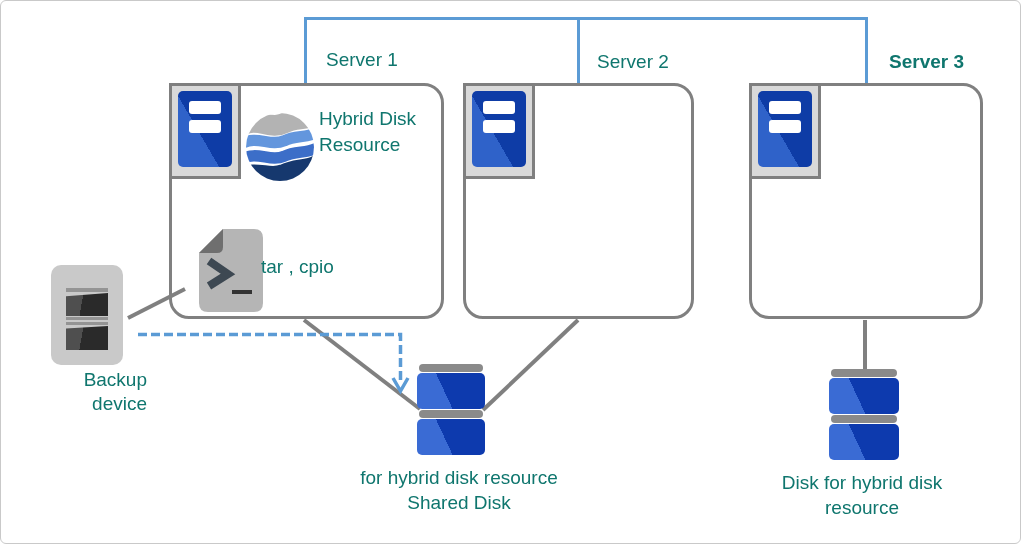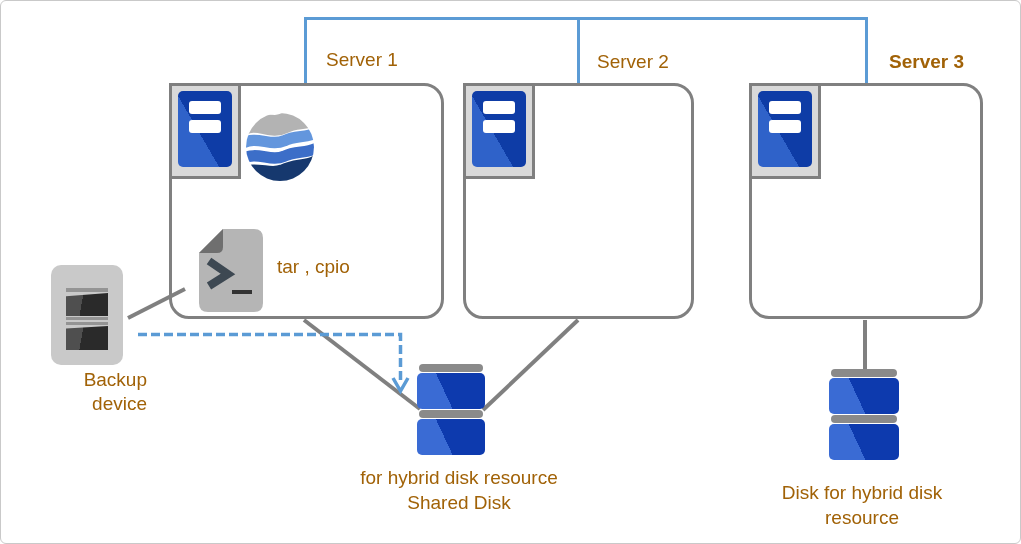--- a/index.html
+++ b/index.html
@@ -1,19 +1,19 @@
 <!DOCTYPE html>
 <html><head>
 <meta charset="utf-8">
 <style>
   html,body{margin:0;padding:0;background:#fff;}
   .canvas{
     position:relative;width:1019px;height:542px;
     background:#ffffff;border:1px solid #c9c9c9;border-radius:6px;
-    font-family:"Liberation Sans",sans-serif;color:#a16207;overflow:hidden;
+    font-family:"Liberation Sans",sans-serif;color:#0f766e;overflow:hidden;
   }
   .lines-overlay{position:absolute;left:0;top:0;width:1019px;height:542px;pointer-events:none;}
   
   .server-box{position:absolute;top:82px;height:236px;background:#fff;
     border:3px solid #808080;border-radius:20px;box-sizing:border-box;}
   .box-s1{left:168px;width:275px;}
   .box-s2{left:462px;width:231px;}
   .box-s3{left:748px;width:234px;}
   
   .server-icon{position:absolute;top:82px;width:72px;height:96px;background:#d9d9d9;
@@ -22,24 +22,24 @@
   .tower{position:absolute;left:6px;top:5px;width:54px;height:76px;border-radius:5px;
     background:linear-gradient(60deg,#2f62c9 42%,#0e3ca6 42%);}
   .tower .bar{position:absolute;left:11px;width:32px;height:13px;background:#fff;border-radius:3px;}
   .tower .bar.b1{top:10px;} .tower .bar.b2{top:29px;}
   
   .lbl{position:absolute;font-size:19px;line-height:22px;white-space:nowrap;}
   .lbl-server1{left:325px;top:48px;}
   .lbl-server2{left:596px;top:50px;}
   .lbl-server3{left:888px;top:50px;font-weight:bold;}
   .lbl-resource{left:318px;top:105px;width:112px;line-height:26px;white-space:normal;}
-  .lbl-tools{left:276px;top:255px;}
+  .lbl-tools{left:260px;top:255px;}
   .lbl-backup{left:26px;top:367px;width:120px;text-align:right;line-height:24px;white-space:normal;}
   .lbl-shared{left:308px;top:464px;width:300px;text-align:center;line-height:25px;}
-  .lbl-disk3{left:711px;top:469px;width:300px;text-align:center;line-height:25px;margin-top:10px;}
+  .lbl-disk3{left:711px;top:469px;width:300px;text-align:center;line-height:25px;}
   
   .disk{position:absolute;display:flex;flex-direction:column;gap:1px;align-items:center;}
   .disk-shared{left:416px;top:363px;width:68px;}
   .disk-hybrid{left:828px;top:368px;width:70px;}
   .disk .cap{height:8px;width:94%;background:#8a8a8a;border-radius:4px;}
   .disk .body{height:36px;width:100%;border-radius:5px;
     background:linear-gradient(65deg,#3a6bd4 42%,#0d3aae 42%);}
   
   .backup{position:absolute;left:50px;top:264px;width:72px;height:100px;
     background:#c9c9c9;border-radius:10px;}
@@ -133,20 +133,21 @@
     <div class="cap"></div>
     <div class="body"></div>
     <div class="cap"></div>
     <div class="body"></div>
   </div>
 
   <div class="lbl lbl-server1">Server 1</div>
   <div class="lbl lbl-server2">Server 2</div>
   <div class="lbl lbl-server3">Server 3</div>
 
+  <div class="lbl lbl-resource">Hybrid Disk Resource</div>
   <div class="lbl lbl-tools">tar , cpio</div>
 
   <div class="lbl lbl-backup">Backup device</div>
 
   <div class="lbl lbl-shared">
     <div>for hybrid disk resource</div>
     <div>Shared Disk</div>
   </div>
 
   <div class="lbl lbl-disk3">

